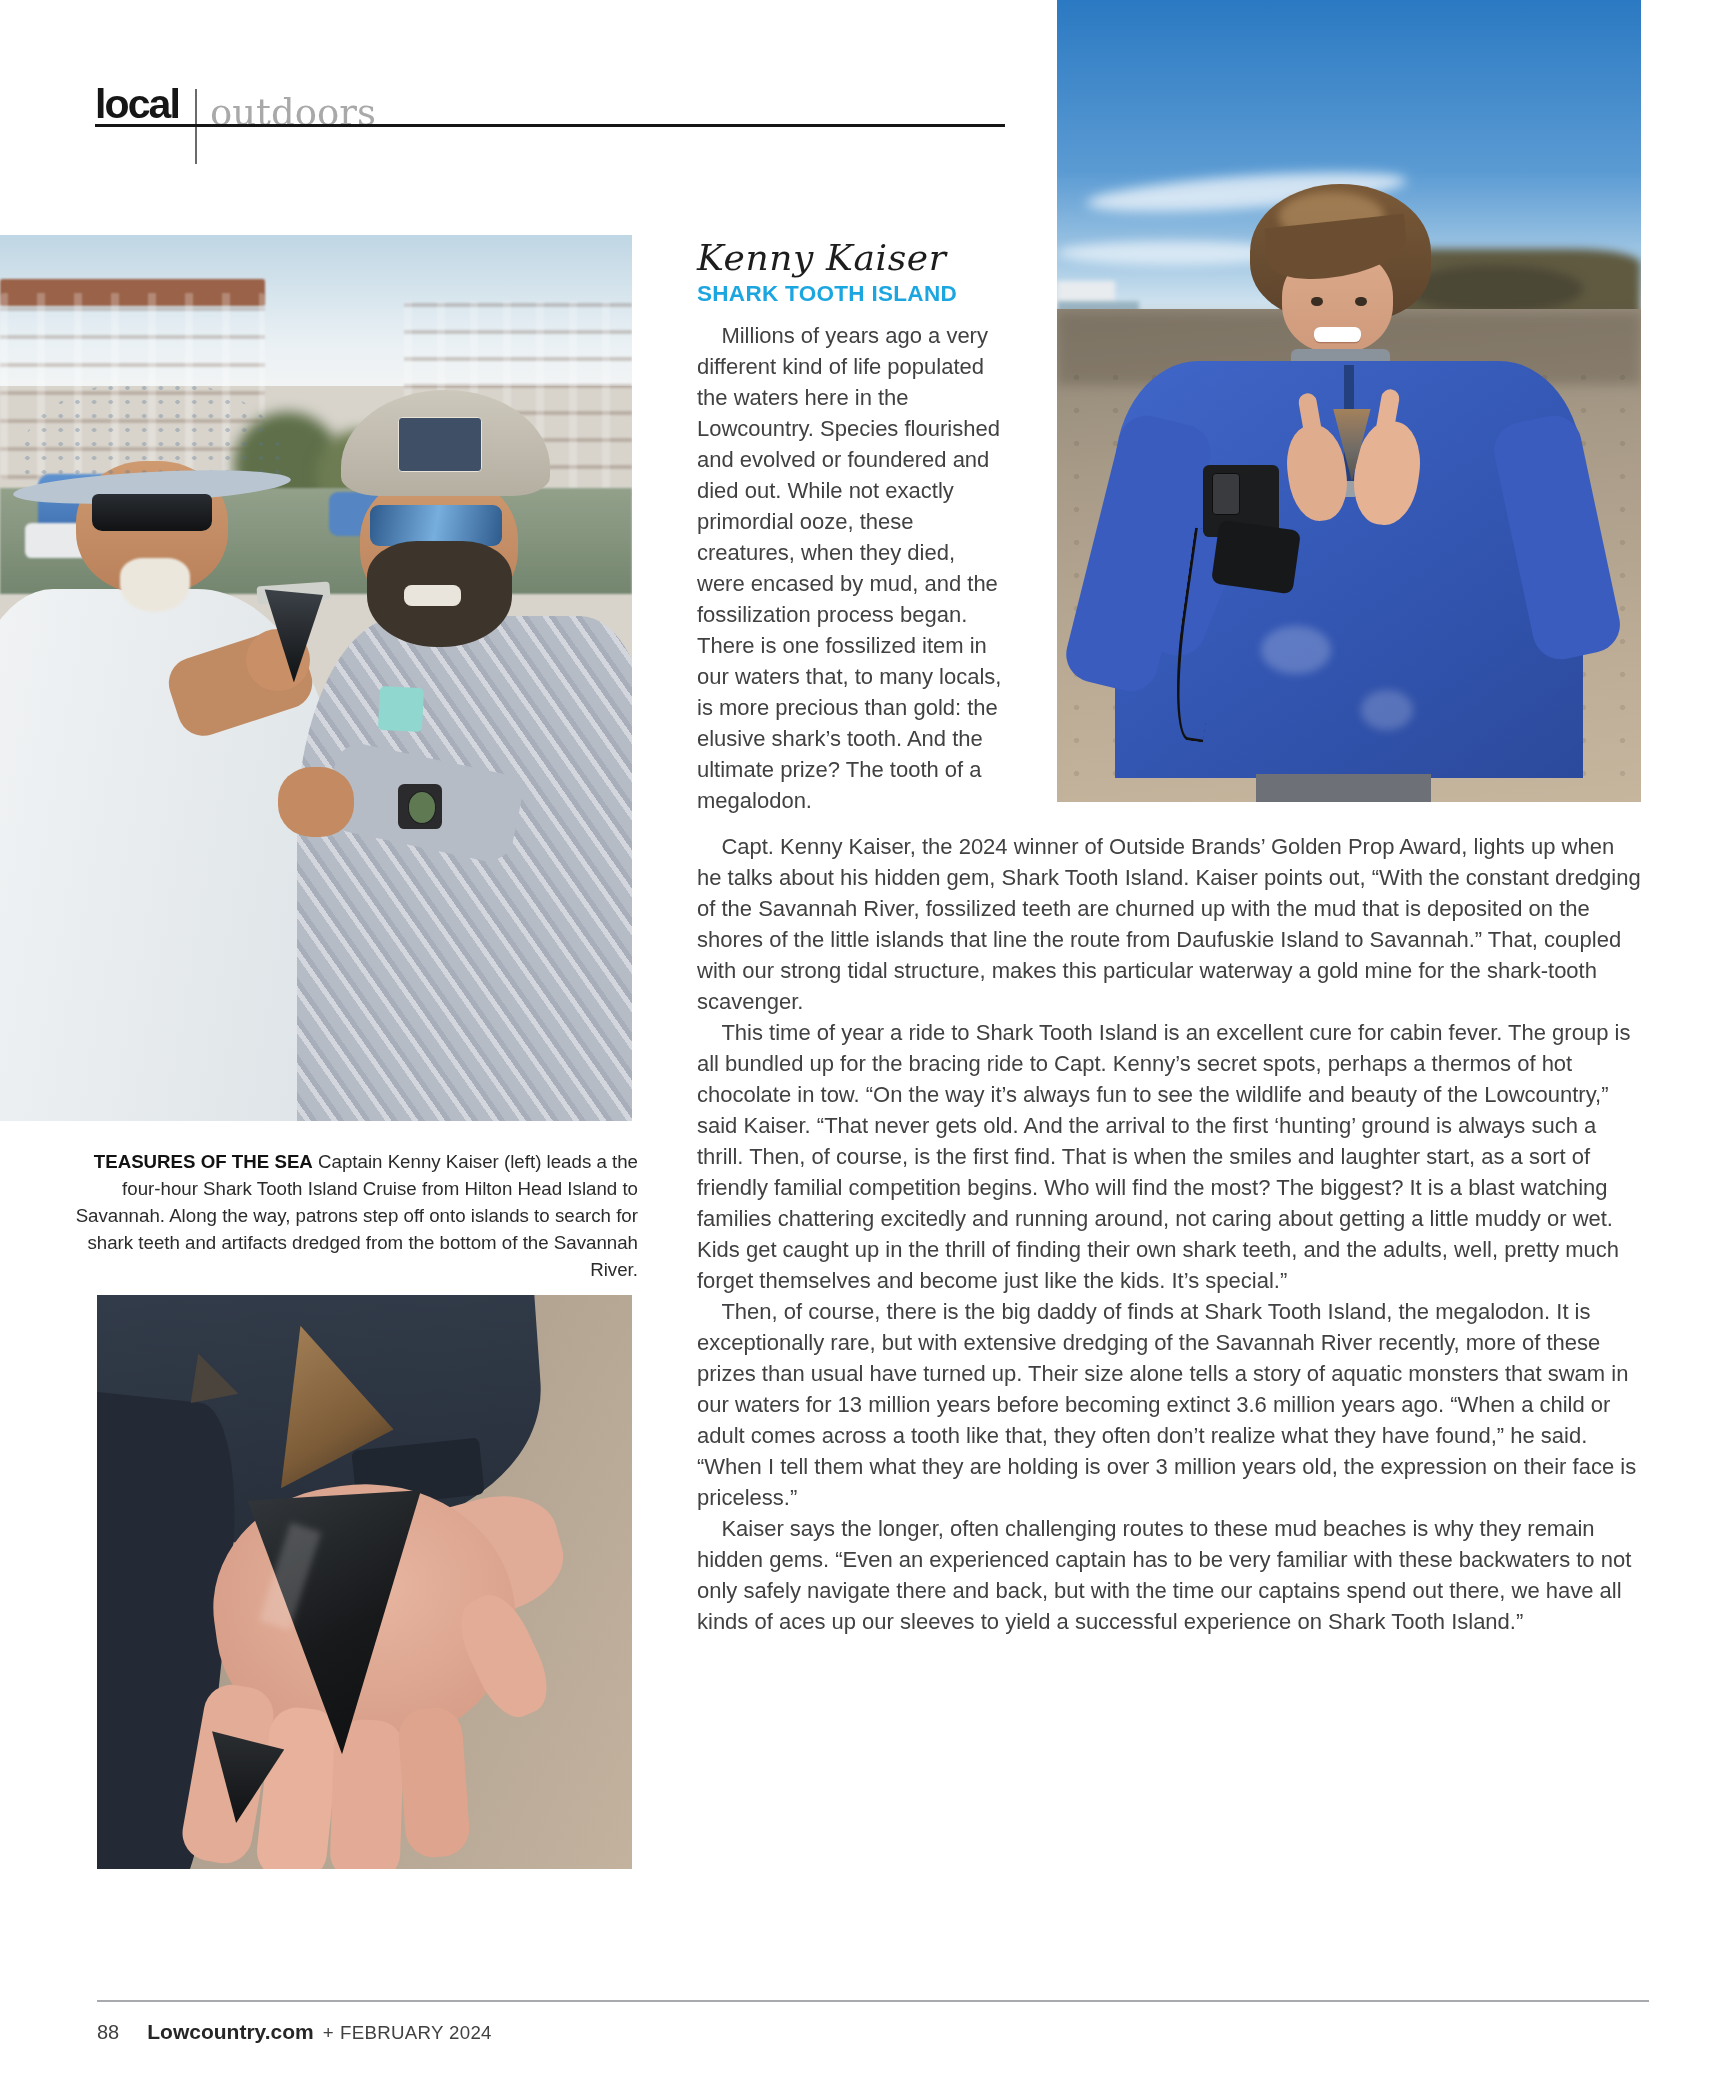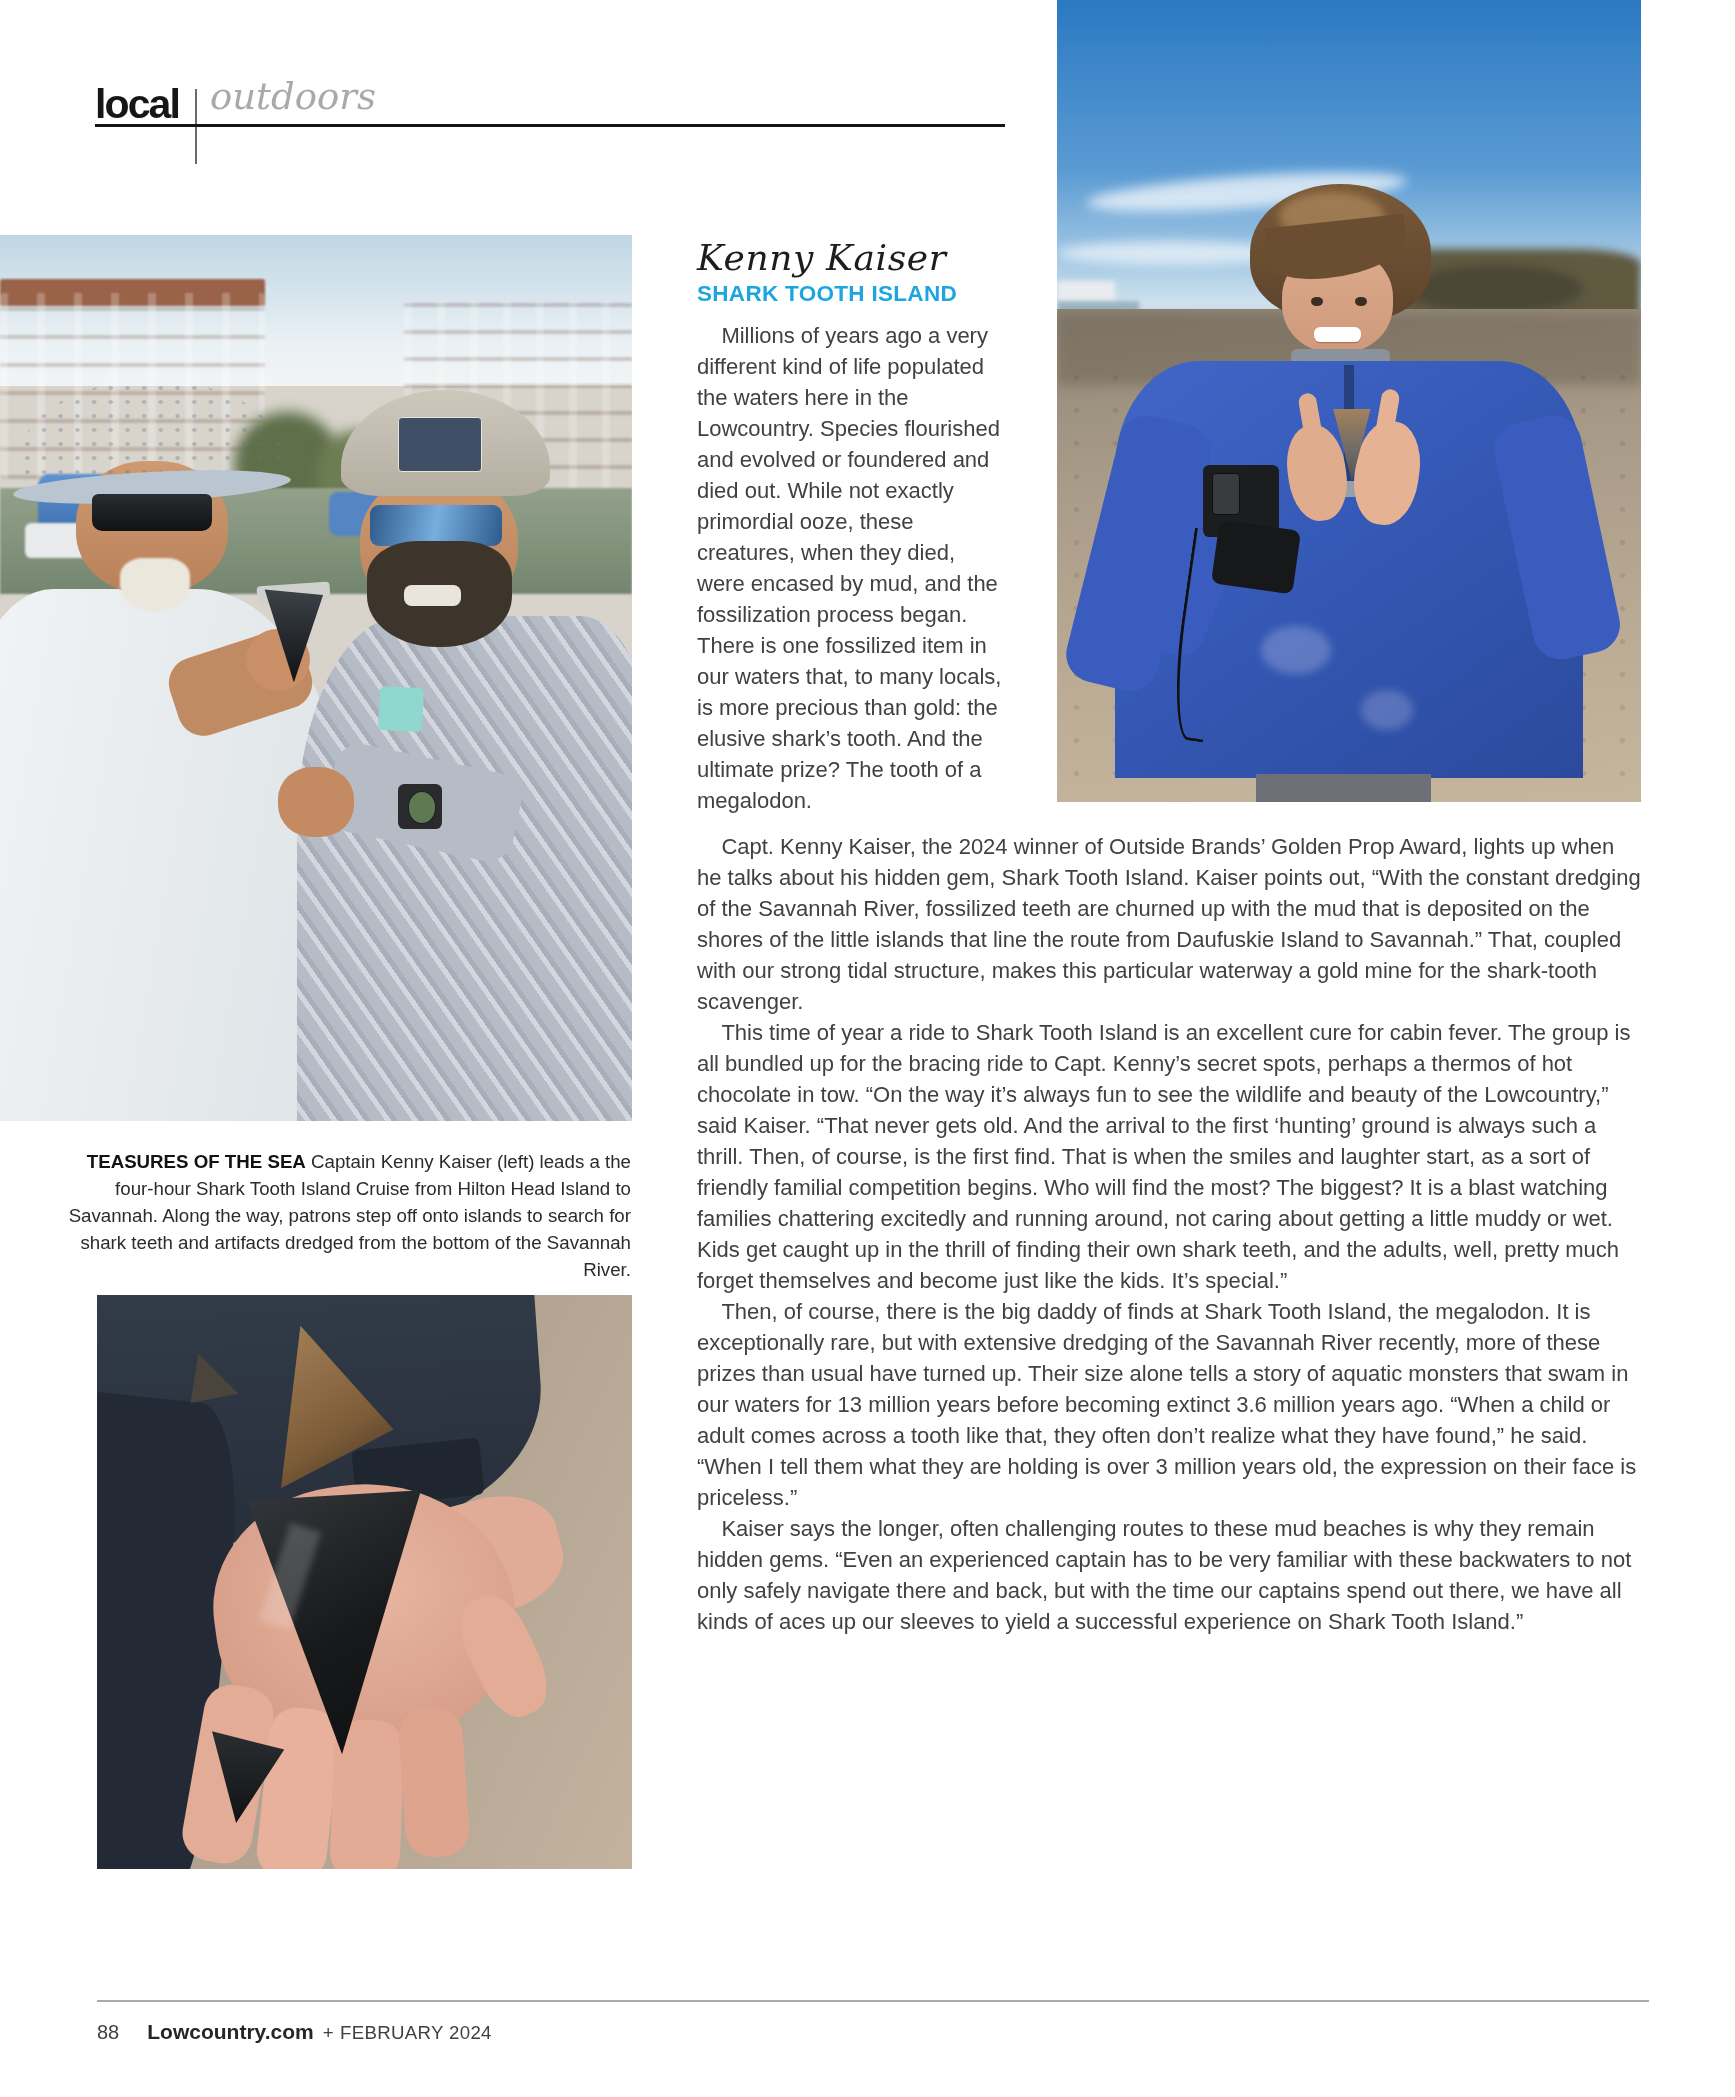--- a/index.html
+++ b/index.html
@@ -4,41 +4,41 @@
 <style>
   html,body{margin:0;padding:0;background:#ffffff;}
   .page{position:relative;width:1736px;height:2097px;background:#ffffff;overflow:hidden;
         font-family:"Liberation Sans",sans-serif;color:#414042;}
   .abs{position:absolute;}
 
   
   .brand{position:absolute;left:95px;top:84px;font-size:41px;font-weight:800;
          letter-spacing:-1.9px;color:#161616;line-height:1;}
   .brand-bar{position:absolute;left:195px;top:89px;width:1.9px;height:75px;background:#6b6b6b;}
-  .section-script{position:absolute;left:210px;top:78px;font-family:"DejaVu Serif",serif;
-         font-style:italic;font-size:37px;color:#a9a9a9;line-height:1;}
+  .section-script{position:absolute;left:210px;top:94px;font-family:"DejaVu Serif",serif;
+         font-size:37px;color:#a9a9a9;line-height:1;}
   .header-rule{position:absolute;left:95px;top:124px;width:910px;height:2.6px;background:#161616;}
 
   
   .photo{position:absolute;overflow:hidden;background:#d8d4cc;}
   .photo .abs{position:absolute;}
 
   
   .article{position:absolute;left:697px;top:239px;width:944px;}
   .article-title{font-family:"DejaVu Serif",serif;font-style:italic;font-weight:500;
          font-size:36px;color:#1d1d1d;margin:0 0 6.4px 0;letter-spacing:0.6px;line-height:1.05;}
   .article-subtitle{font-size:22.5px;font-weight:bold;color:#1ca6e0;margin:0 0 14px 0;
          letter-spacing:0.3px;line-height:1;}
   .article-body{font-size:22px;line-height:31px;color:#414042;}
   .article-body p{margin:0;text-indent:24.4px;}
   .article-body p.wide-start{clear:right;}
   .float-spacer{float:right;width:634px;height:511px;}
 
   
-  .caption{position:absolute;left:51px;top:1148px;width:580px;text-align:right;
+  .caption{position:absolute;left:58px;top:1148px;width:580px;text-align:right;
          font-size:18.7px;line-height:27px;color:#2b2b2b;}
   .caption b{font-weight:800;color:#121212;}
 
   
   .footer-rule{position:absolute;left:97px;top:2000px;width:1552px;height:1.9px;background:#a7a9ac;}
   .footer{position:absolute;left:97px;top:2020px;display:flex;align-items:baseline;}
   .footer .pagenum{font-size:20px;color:#414042;}
   .footer .site{font-size:21px;font-weight:bold;color:#262626;margin-left:28px;}
   .footer .plus{font-size:18.7px;color:#414042;margin-left:9px;}
   .footer .issue{font-size:18.7px;color:#414042;margin-left:6.4px;letter-spacing:0.3px;}

